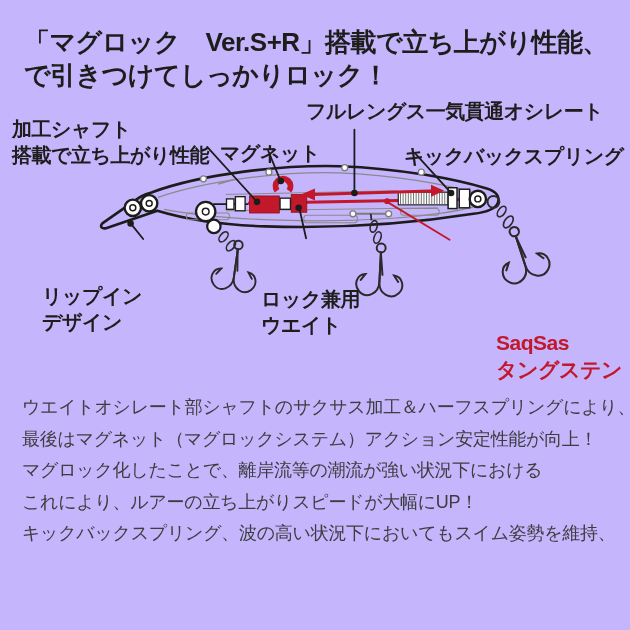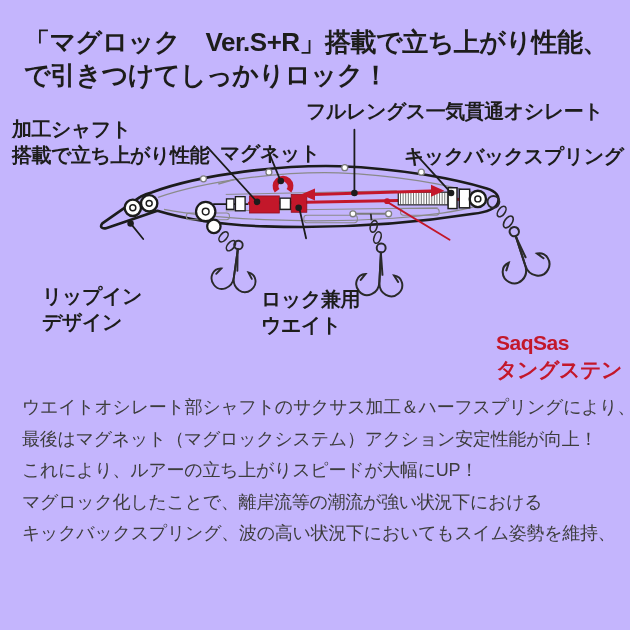--- a/index.html
+++ b/index.html
@@ -194,18 +194,18 @@
     <div>ウエイト</div>
   </div>
   <div class="dlabel two red" style="left:496px;top:281px;margin-top:48px;">
     <div>SaqSas</div>
     <div>タングステン</div>
   </div>
 
   <div class="desc">
     <div>ウエイトオシレート部シャフトのサクサス加工＆ハーフスプリングにより、</div>
     <div>最後はマグネット（マグロックシステム）アクション安定性能が向上！</div>
+    <div>マグロック化したことで、離岸流等の潮流が強い状況下における</div>
     <div>これにより、ルアーの立ち上がりスピードが大幅にUP！</div>
-    <div>マグロック化したことで、離岸流等の潮流が強い状況下における</div>
     <div>キックバックスプリング、波の高い状況下においてもスイム姿勢を維持、</div>
   </div>
 
 </div>
 
 </body></html>

